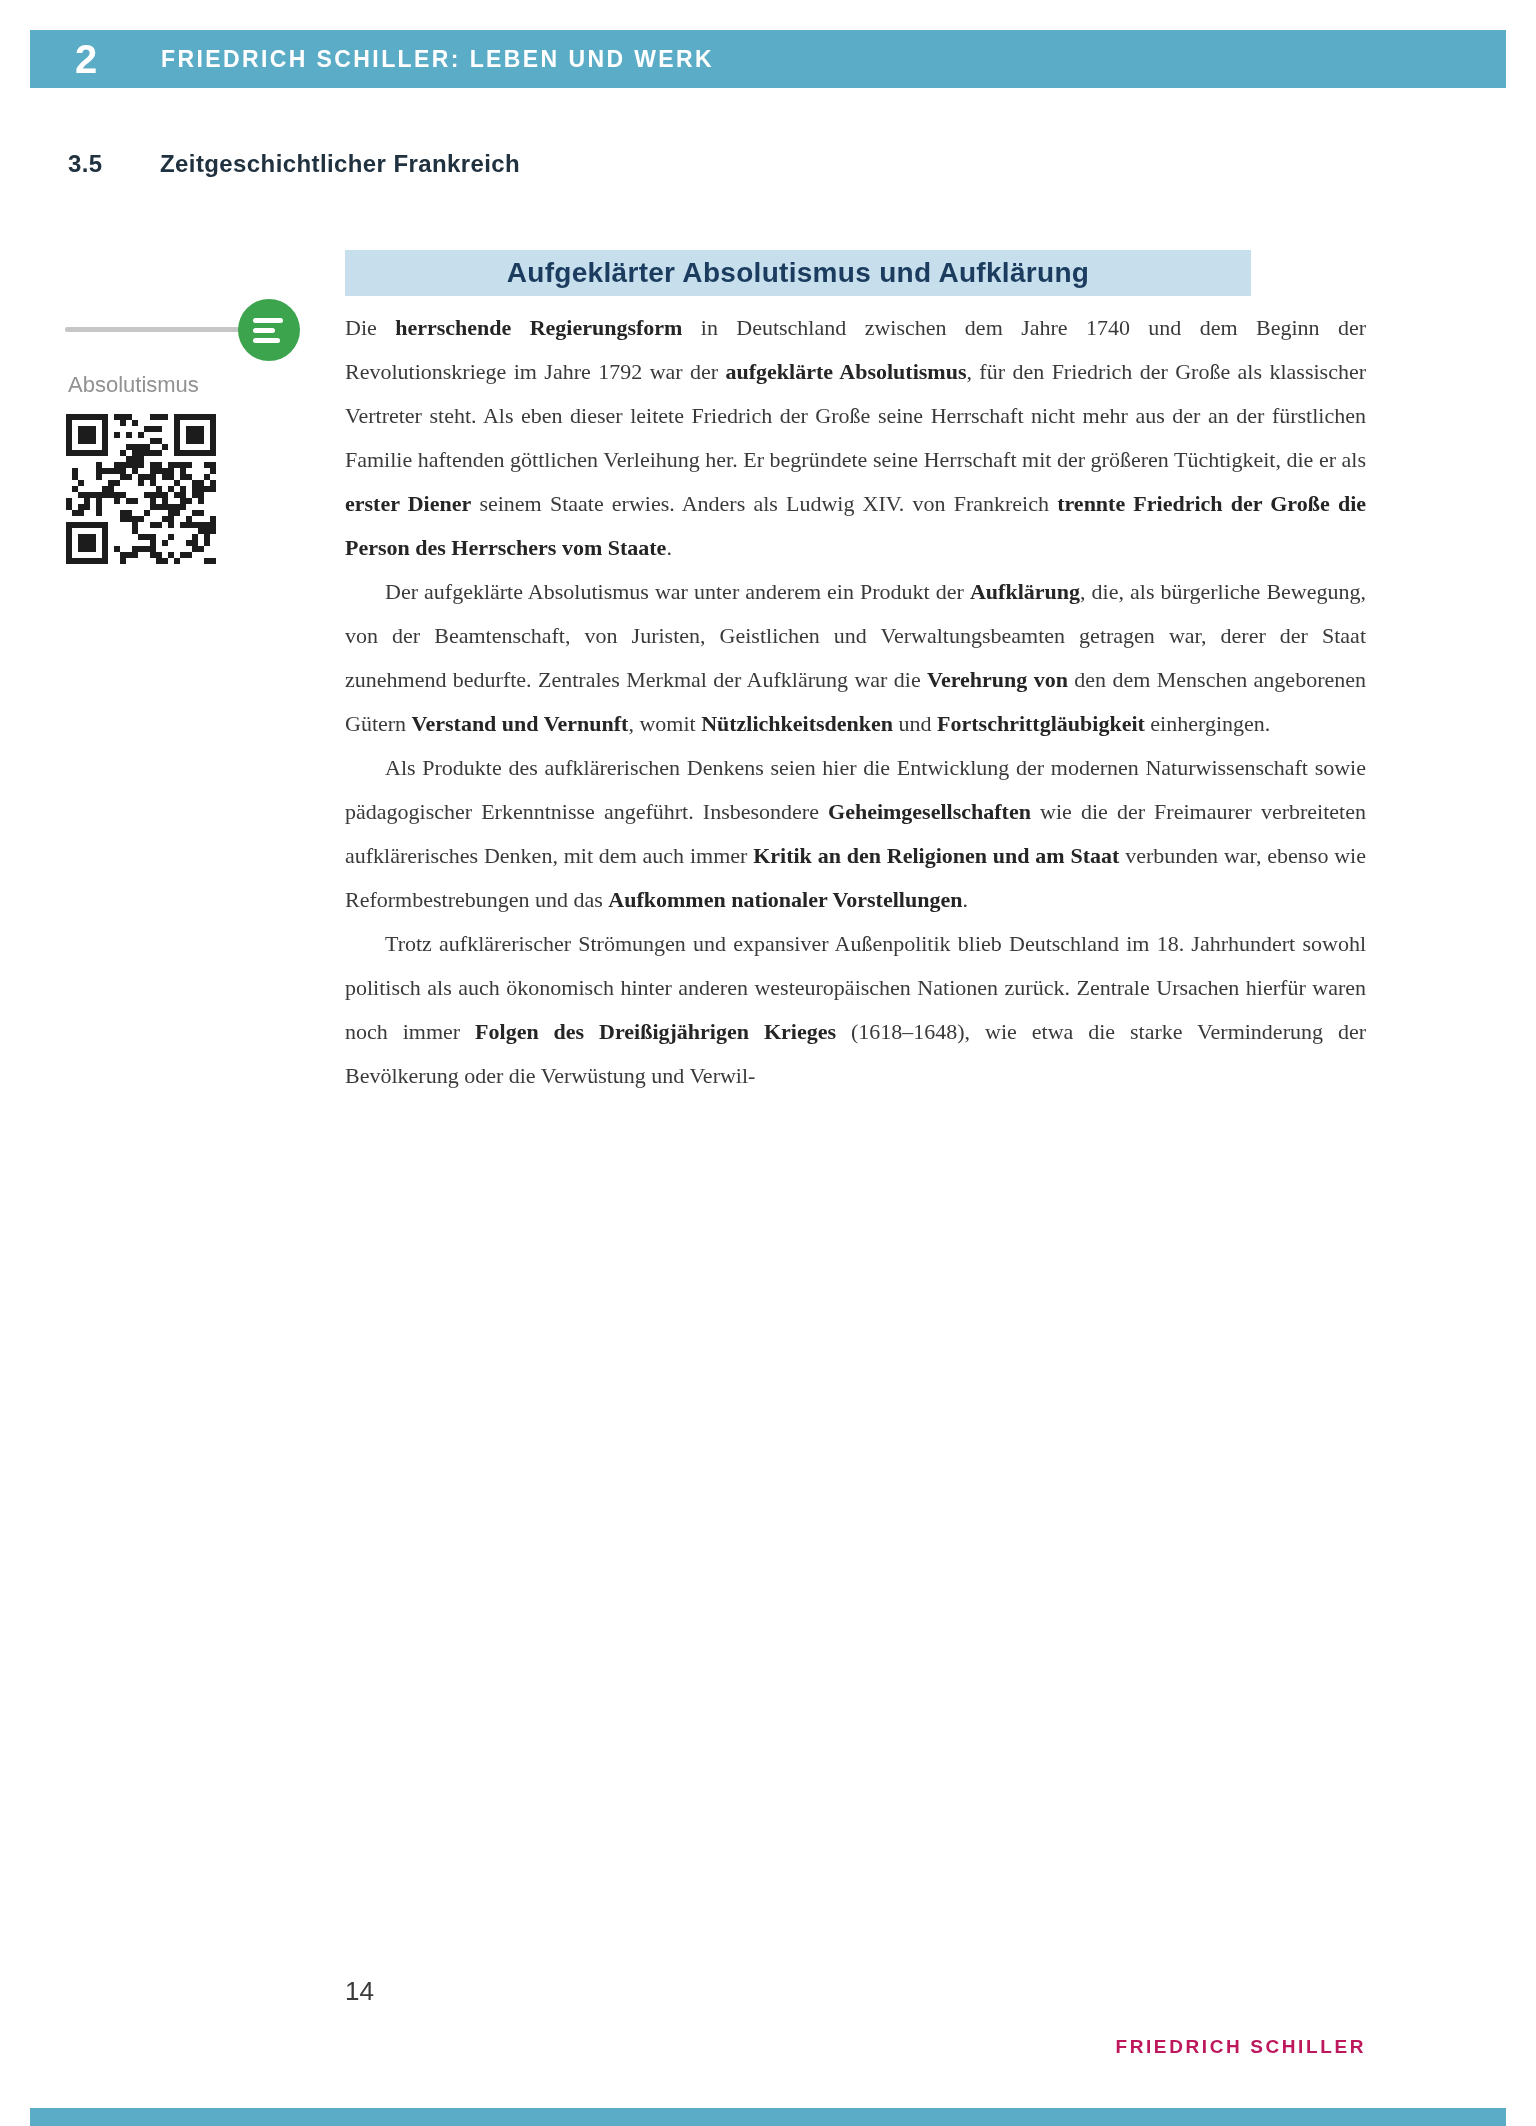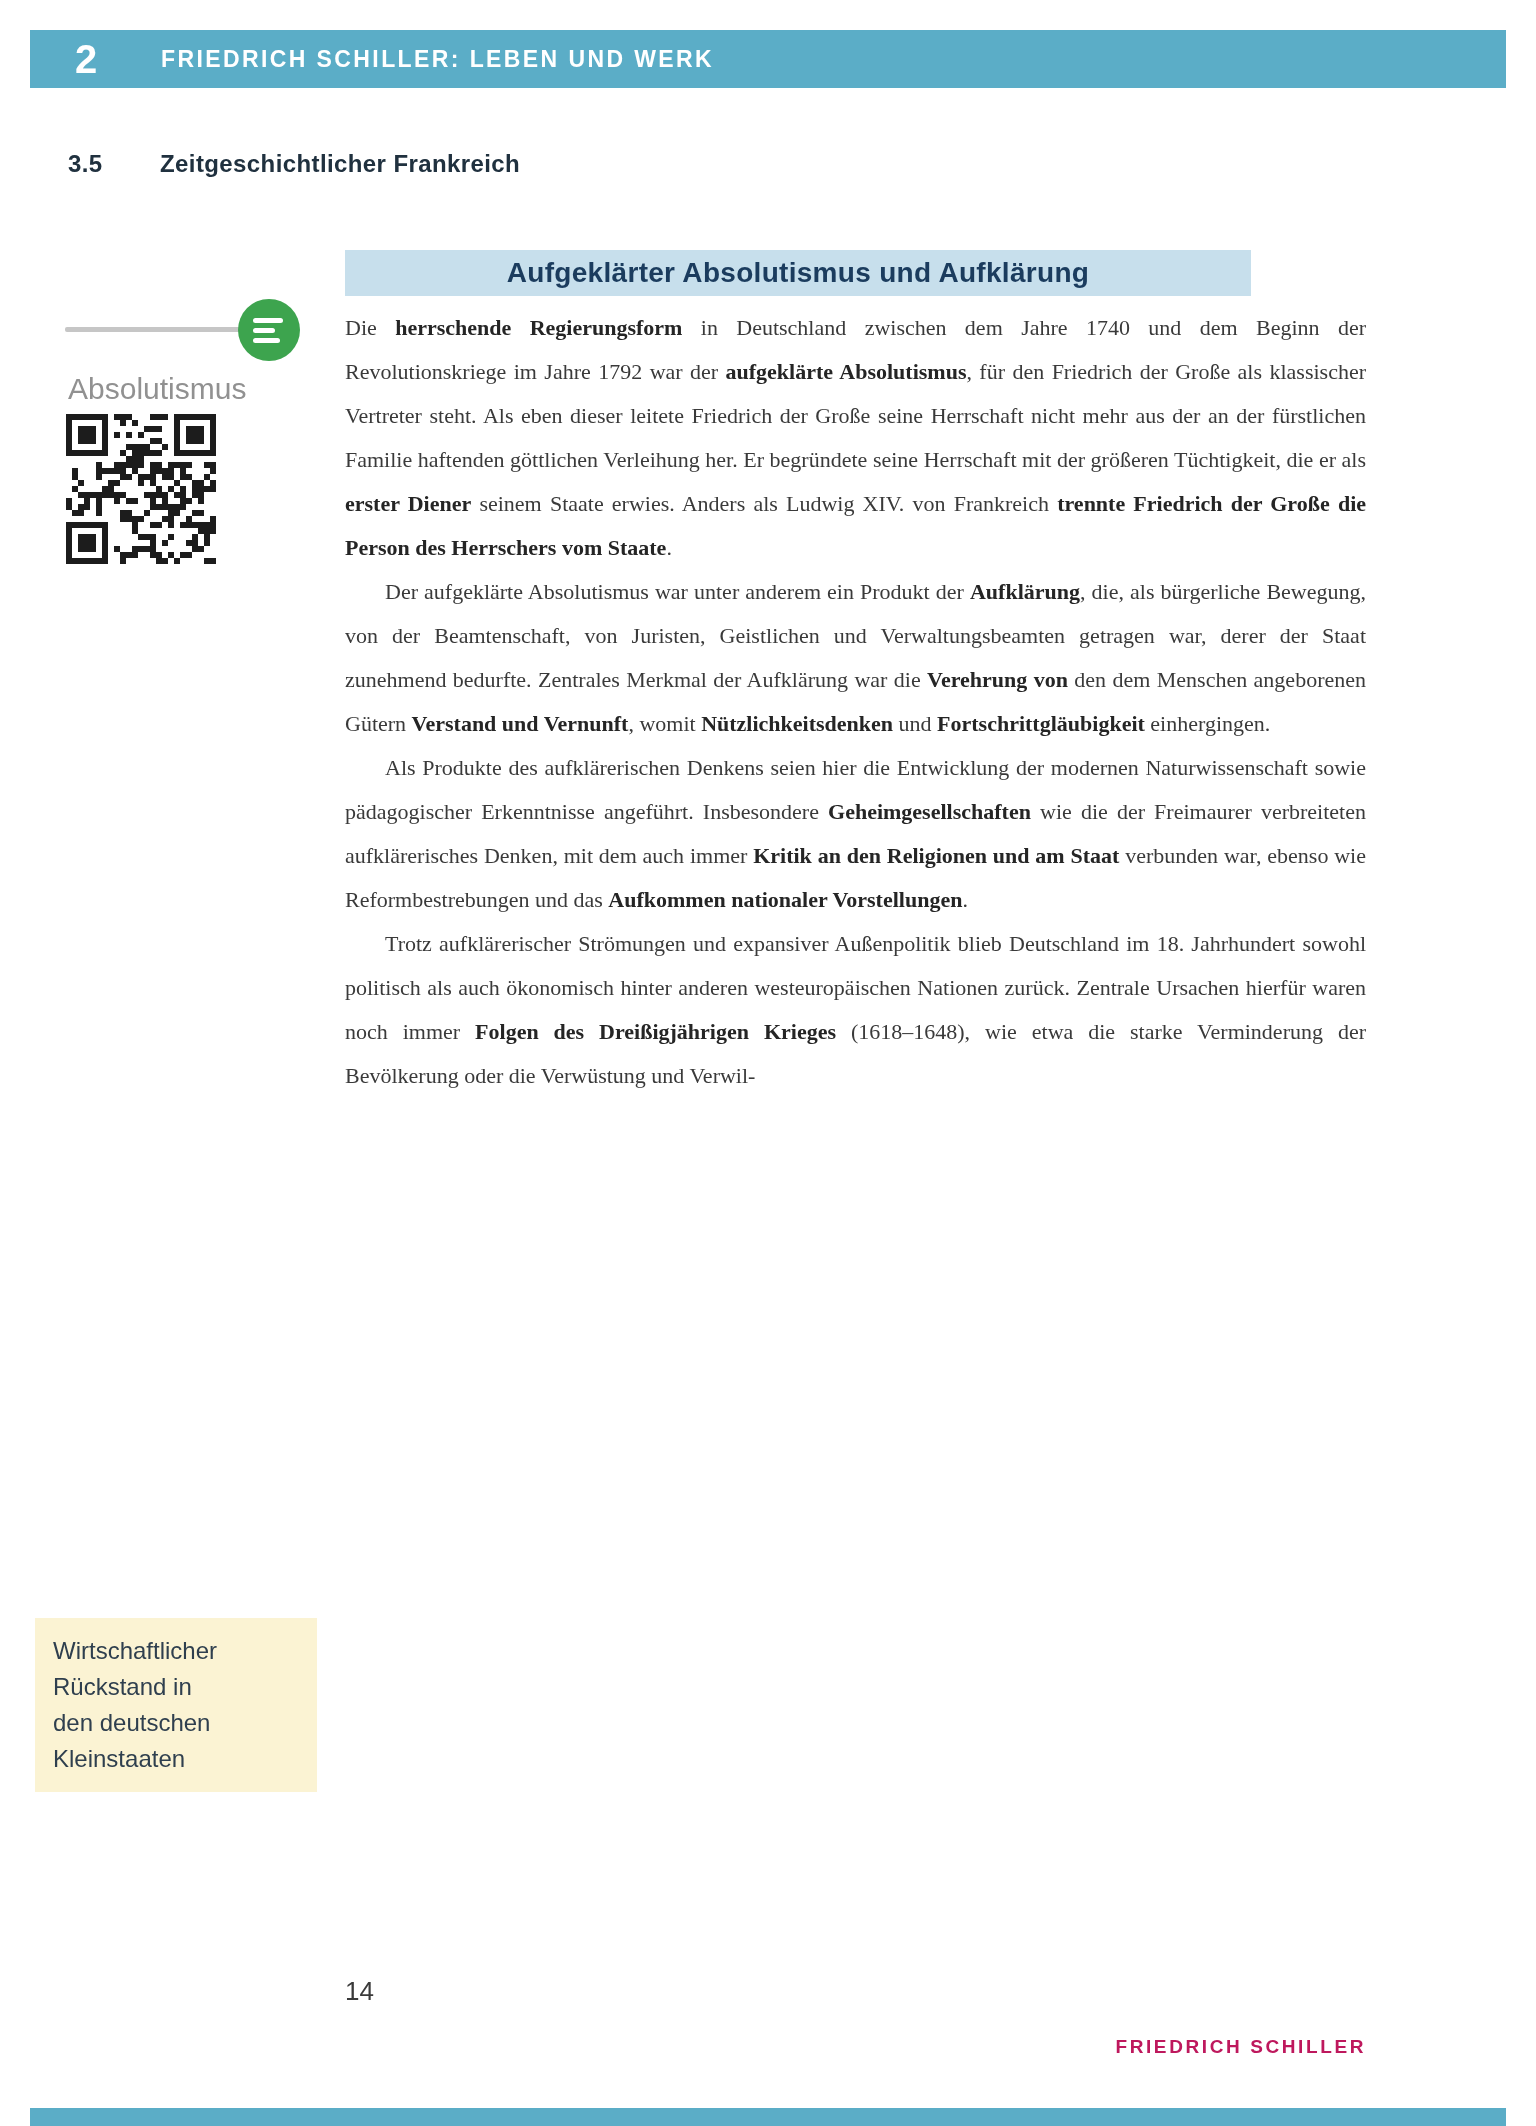--- a/index.html
+++ b/index.html
@@ -40,21 +40,21 @@
     display:flex; flex-direction:column; justify-content:center; align-items:flex-start;
     padding-left:15px; gap:5px;
   }
   .green-badge i { display:block; height:5px; border-radius:3px; background:#ffffff; }
   .green-badge i:nth-child(1){ width:30px; }
   .green-badge i:nth-child(2){ width:22px; }
   .green-badge i:nth-child(3){ width:27px; }
 
   .qr-label {
     position:absolute; left:68px; top:372px;
-    color:#919191; font-size:30px;
+    color:#919191; font-size:22px;
   }
   .qr-box { position:absolute; left:66px; top:414px; width:150px; height:150px; }
 
   
   .margin-note {
     position:absolute; left:35px; top:1618px; width:282px;
     background:#fbf3d3; padding:15px 18px;
     color:#2f3f4e; font-size:24px; line-height:36px;
     white-space:pre-line;
   }
@@ -402,24 +402,20 @@
         <rect x="30" y="144" width="6" height="6"></rect>
         <rect x="36" y="144" width="6" height="6"></rect>
         <rect x="54" y="144" width="6" height="6"></rect>
         <rect x="90" y="144" width="6" height="6"></rect>
         <rect x="96" y="144" width="6" height="6"></rect>
         <rect x="108" y="144" width="6" height="6"></rect>
         <rect x="138" y="144" width="6" height="6"></rect>
         <rect x="144" y="144" width="6" height="6"></rect>
       </svg></div>
 
-  <div class="margin-note">Wirtschaftlicher
-Rückstand in
-den deutschen
-Kleinstaaten</div>
 
   <div class="main-col">
     <div class="box-title">Aufgeklärter Absolutismus und Aufklärung</div>
     <div class="body-text">
         <p class="body-para"><span>Die </span><b>herrschende Regierungsform</b><span> in Deutschland zwischen dem Jahre 1740 und dem Beginn der Revolutionskriege im Jahre 1792 war der </span><b>aufgeklärte Absolutismus</b><span>, für den Friedrich der Große als klassischer Vertreter steht. Als eben dieser leitete Friedrich der Große seine Herrschaft nicht mehr aus der an der fürstlichen Familie haftenden göttlichen Verleihung her. Er begründete seine Herrschaft mit der größeren Tüchtigkeit, die er als </span><b>erster Diener</b><span> seinem Staate erwies. Anders als Ludwig XIV. von Frankreich </span><b>trennte Friedrich der Große die Person des Herrschers vom Staate</b><span>.</span></p>
         <p class="body-para indent"><span>Der aufgeklärte Absolutismus war unter anderem ein Produkt der </span><b>Aufklärung</b><span>, die, als bürgerliche Bewegung, von der Beamtenschaft, von Juristen, Geistlichen und Verwaltungsbeamten getragen war, derer der Staat zunehmend bedurfte. Zentrales Merkmal der Aufklärung war die </span><b>Verehrung von</b><span> den dem Menschen angeborenen Gütern </span><b>Verstand und Vernunft</b><span>, womit </span><b>Nützlichkeitsdenken</b><span> und </span><b>Fortschrittgläubigkeit</b><span> einhergingen.</span></p>
         <p class="body-para indent"><span>Als Produkte des aufklärerischen Denkens seien hier die Entwicklung der modernen Naturwissenschaft sowie pädagogischer Erkenntnisse angeführt. Insbesondere </span><b>Geheimgesellschaften</b><span> wie die der Freimaurer verbreiteten aufklärerisches Denken, mit dem auch immer </span><b>Kritik an den Religionen und am Staat</b><span> verbunden war, ebenso wie Reformbestrebungen und das </span><b>Aufkommen nationaler Vorstellungen</b><span>.</span></p>
         <p class="body-para indent"><span>Trotz aufklärerischer Strömungen und expansiver Außenpolitik blieb Deutschland im 18. Jahrhundert sowohl politisch als auch ökonomisch hinter anderen westeuropäischen Nationen zurück. Zentrale Ursachen hierfür waren noch immer </span><b>Folgen des Dreißigjährigen Krieges</b><span> (1618–1648), wie etwa die starke Verminderung der Bevölkerung oder die Verwüstung und Verwil-</span></p>
       </div>
   </div>

